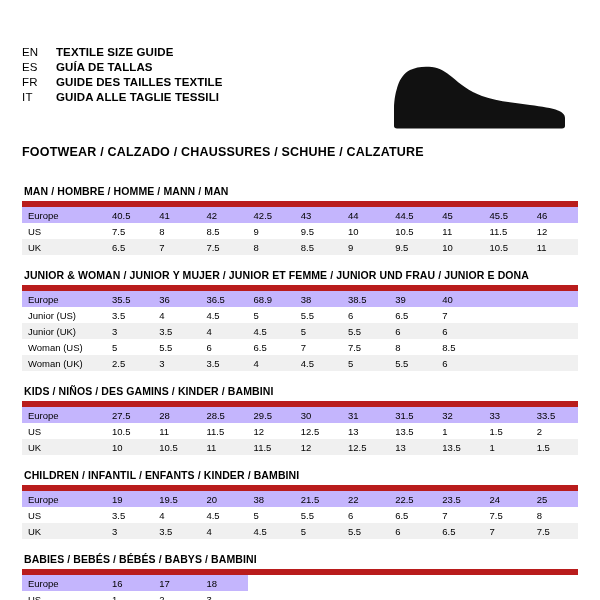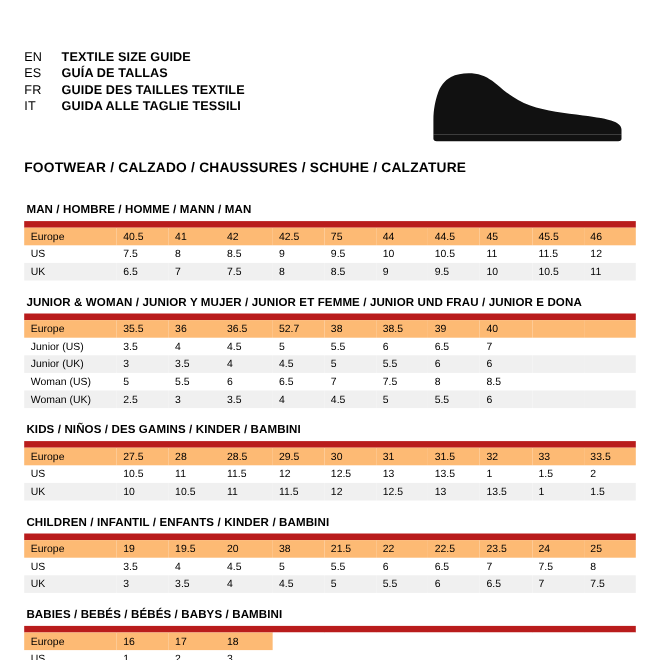--- a/index.html
+++ b/index.html
@@ -88,21 +88,21 @@
     font-size: 9.5px;
   }
   table.size td {
     height: 16px;
     padding: 0 0 0 6px;
     text-align: left;
     white-space: nowrap;
     color: #000;
   }
   table.size tr.shaded td {
-    background: #fdba74;
+    background: #c4b5fd;
   }
   table.size tr.striped td {
     background: #f0f0f0;
   }
   table.size td.lbl {
     width: 78px;
   }
   
   .group.babies table.size {
     width: 100%;
@@ -152,21 +152,21 @@
     <div class="group">
       <div class="group-title">MAN / HOMBRE / HOMME / MANN / MAN</div>
       <table class="size">
         <tbody>
           <tr class="shaded">
             <td class="lbl">Europe</td>
             <td>40.5</td>
             <td>41</td>
             <td>42</td>
             <td>42.5</td>
-            <td>75</td>
+            <td>43</td>
             <td>44</td>
             <td>44.5</td>
             <td>45</td>
             <td>45.5</td>
             <td>46</td>
           </tr>
           <tr>
             <td class="lbl">US</td>
             <td>7.5</td>
             <td>8</td>
@@ -198,21 +198,21 @@
 
     <div class="group">
       <div class="group-title">JUNIOR &amp; WOMAN / JUNIOR Y MUJER / JUNIOR ET FEMME / JUNIOR UND FRAU / JUNIOR E DONA</div>
       <table class="size">
         <tbody>
           <tr class="shaded">
             <td class="lbl">Europe</td>
             <td>35.5</td>
             <td>36</td>
             <td>36.5</td>
-            <td>52.7</td>
+            <td>68.9</td>
             <td>38</td>
             <td>38.5</td>
             <td>39</td>
             <td>40</td>
             <td></td>
             <td></td>
           </tr>
           <tr>
             <td class="lbl">Junior (US)</td>
             <td>3.5</td>

